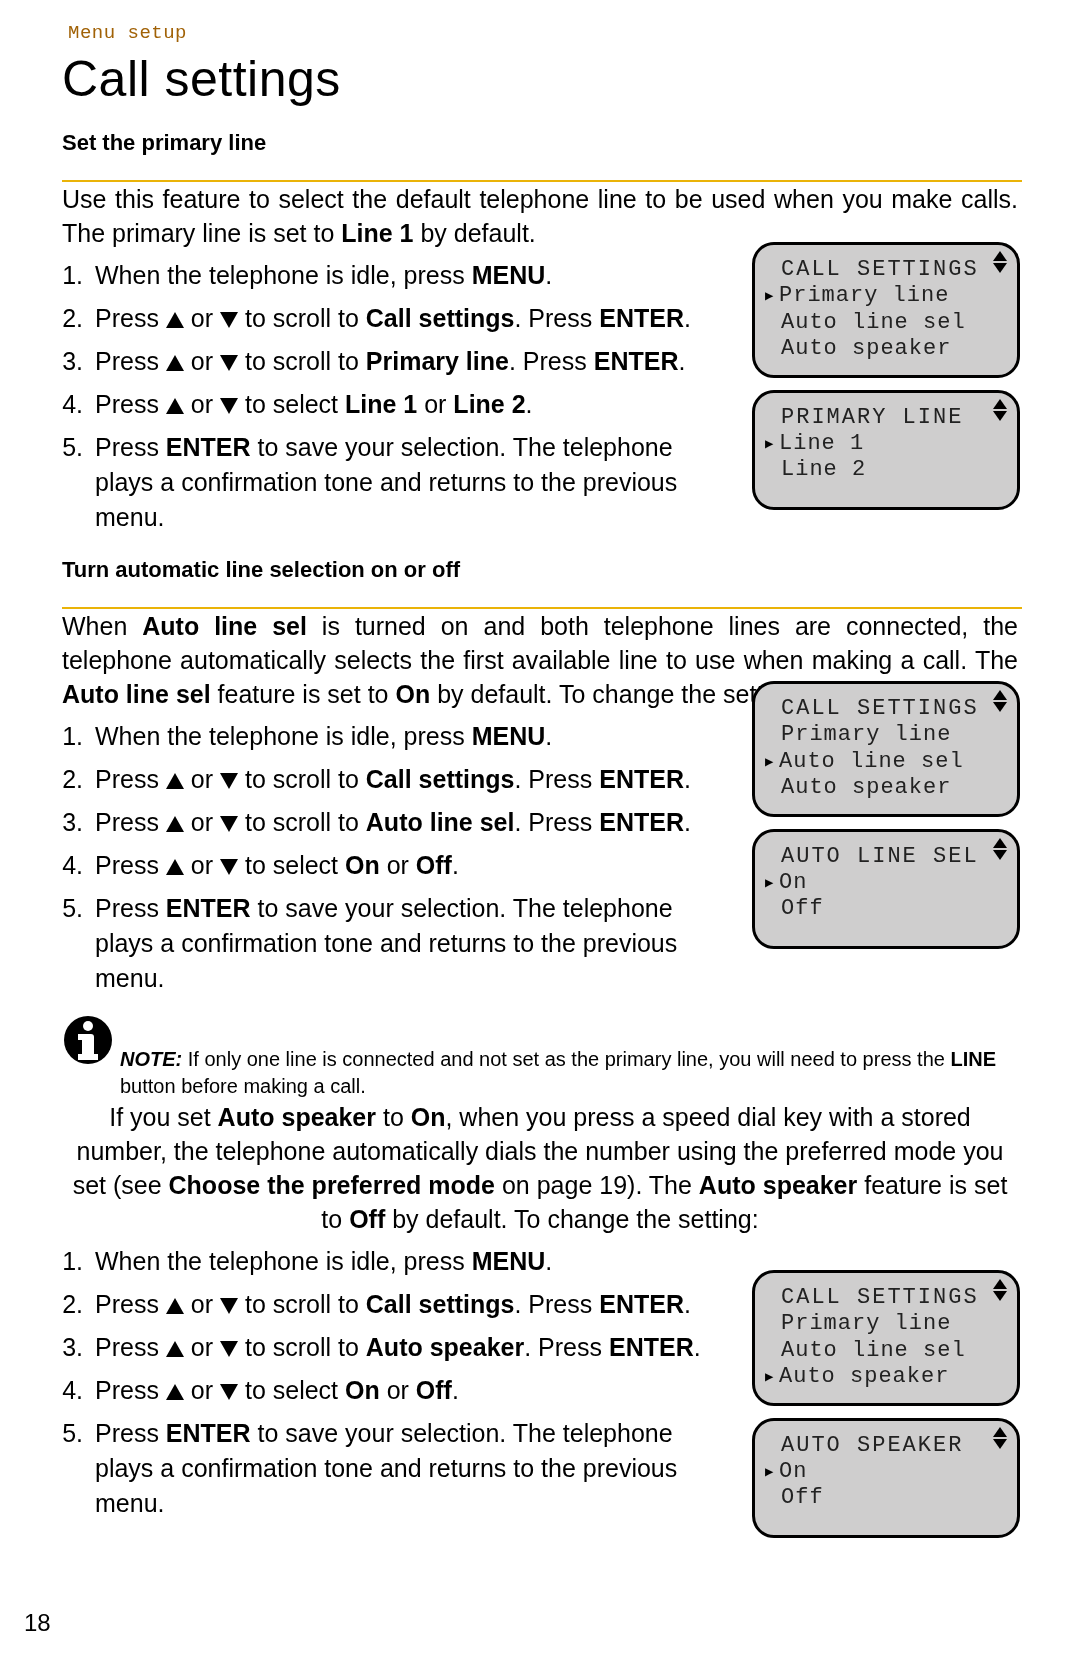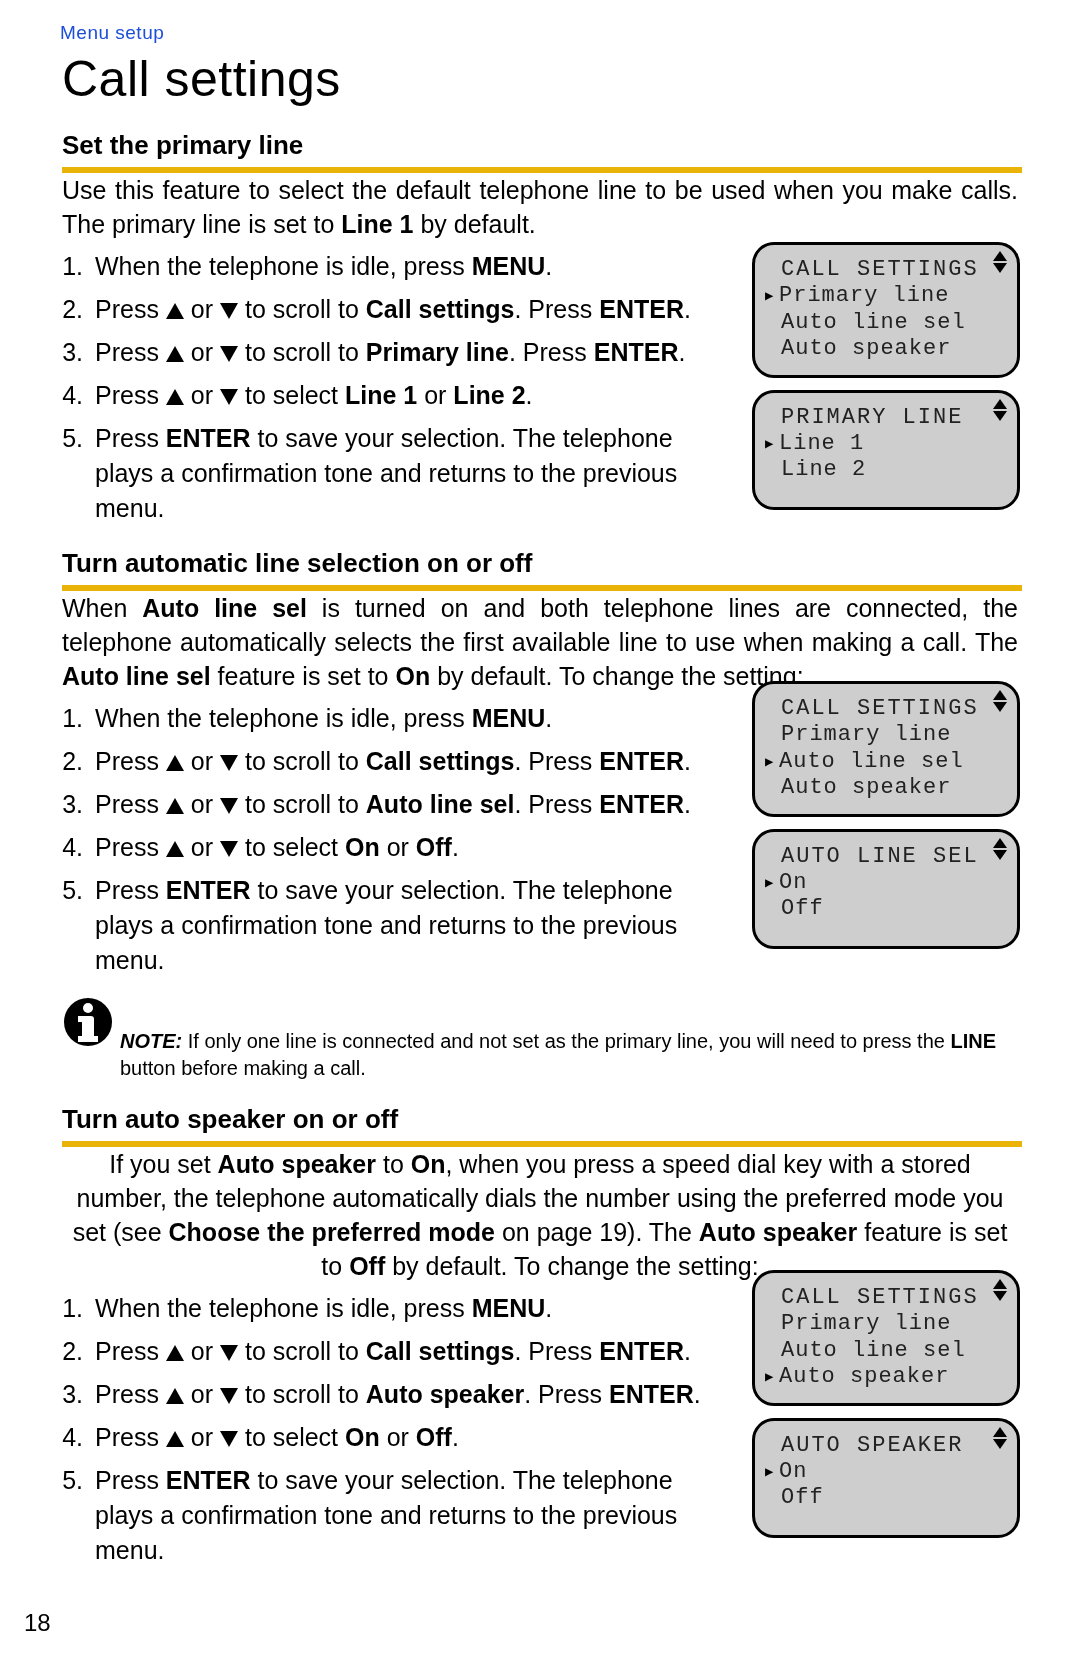--- a/index.html
+++ b/index.html
@@ -15,37 +15,38 @@
     color: #000;
   }
   .page {
     width: 960px;
     margin: 0 auto;
     padding: 22px 0 0 0;
   }
   .breadcrumb {
     font-size: 19px;
     font-weight: 400;
-    color: #1d4ed8;
-    margin: 0 0 6px 0;
+    color: #a16207;
+    margin: 0 0 6px 8px;
     letter-spacing: .5px;
+    font-family: Liberation Mono, monospace;
   }
   h1 {
     font-weight: 300;
     font-size: 50px;
     margin: 0 0 10px 2px;
     letter-spacing: .5px;
     font-family: "Trebuchet MS", Arial, sans-serif;
   }
   h2 {
-    font-size: 26px;
+    font-size: 22px;
     font-weight: 700;
     margin: 22px 0 0 2px;
-    padding-bottom: 6px;
-    border-bottom: 6px solid #eab308;
+    padding-bottom: 24px;
+    border-bottom: 2px solid #eab308;
     width: 100%;
   }
   .body {
     margin: 0 2px 0 2px;
   }
   p.intro {
     font-size: 25px;
     line-height: 1.36;
     margin: 0 0 8px 0;
     text-align: justify;
@@ -206,21 +207,20 @@
             </svg>
         </span>
       </div>
       <div class="note-text">
         <b><i>NOTE:</i></b><span> If only one line is connected and not set as the primary line, you will need to press the </span><b>LINE</b><span> button before making a call.</span>
       </div>
     </div>
   </div>
 
   <div class="section-block">
-    <h2>Turn auto speaker on or off</h2>
     <div class="body">
       <p class="intro" style="text-align:center">
         <span>If you set </span><b>Auto speaker</b><span> to </span><b>On</b><span>, when you press a speed dial key with a stored number, the telephone automatically dials the number using the preferred mode you set (see </span><b>Choose the preferred mode</b><span> on page 19). The </span><b>Auto speaker</b><span> feature is set to </span><b>Off</b><span> by default. To change the setting:</span>
       </p>
       <div class="col-left">
         <ol class="steps">
             <li>When the telephone is idle, press <b>MENU</b>.</li>
             <li>Press <span class="tri up"></span> or <span class="tri down"></span> to scroll to <b>Call settings</b>. Press <b>ENTER</b>.</li>
             <li>Press <span class="tri up"></span> or <span class="tri down"></span> to scroll to <b>Auto speaker</b>. Press <b>ENTER</b>.</li>
             <li>Press <span class="tri up"></span> or <span class="tri down"></span> to select <b>On</b> or <b>Off</b>.</li>

